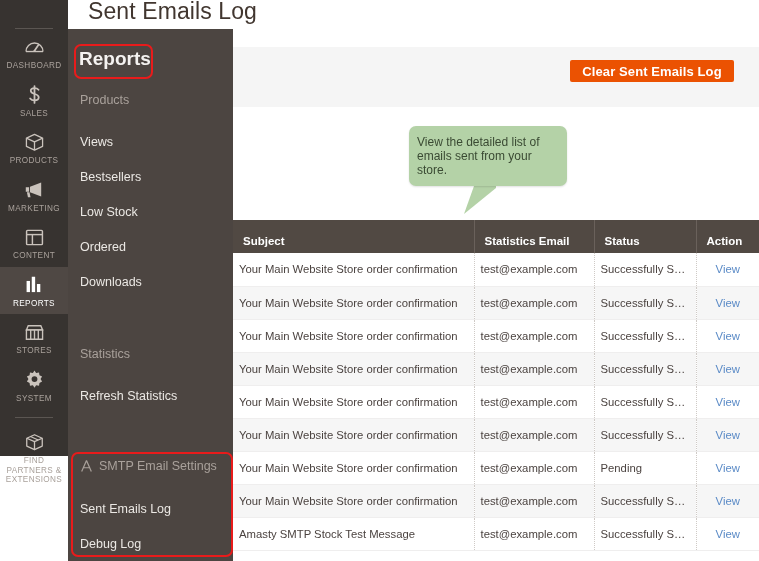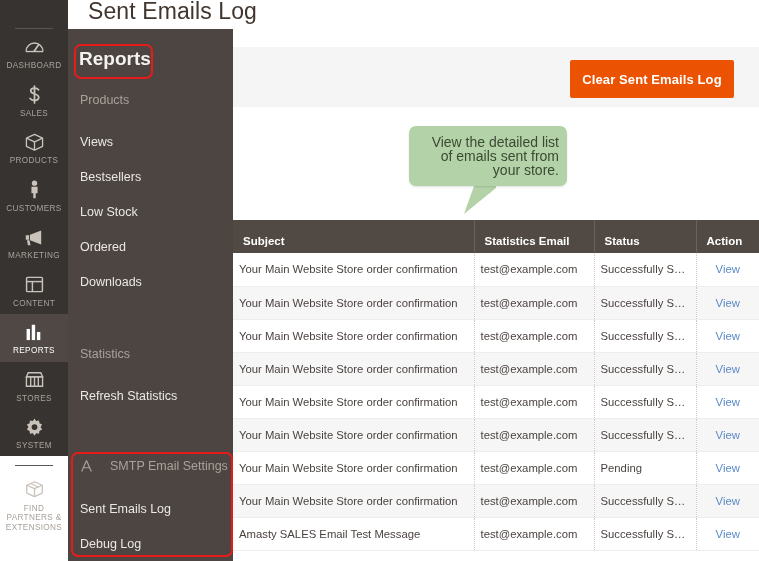--- a/index.html
+++ b/index.html
@@ -89,36 +89,36 @@
   
   .content {
     position: absolute; left: 233px; top: 29px;
     width: 526px; height: 532px; background: #ffffff; z-index: 4;
   }
   .action-band {
     position: absolute; left: 233px; top: 47px; width: 526px; height: 60px;
     background: #f5f5f5; z-index: 4;
   }
   .btn-primary {
-    position: absolute; left: 570px; top: 60px; width: 164px; height: 38px;
+    position: absolute; left: 570px; top: 60px; width: 164px; height: 22px;
     background: #eb5202; color: #ffffff; border: none; border-radius: 2px;
     font-family: "Liberation Sans", sans-serif;
     font-size: 13px; font-weight: 700; cursor: pointer; letter-spacing: .1px;
     z-index: 6;
   }
 
   
   .tooltip {
     position: absolute; left: 409px; top: 126px; width: 158px; height: 60px;
     background: #b4d2a7; border-radius: 7px; z-index: 8;
     display: flex; align-items: center; justify-content: center;
     box-shadow: 0 1px 2px rgba(0,0,0,.12);
   }
   .tooltip-text {
-    font-size: 14px; color: #3a4a33; line-height: 14px; text-align: right;
+    font-size: 12px; color: #3a4a33; line-height: 14px; text-align: left;
     padding: 0 8px;
   }
   .tip-tail {
     position: absolute; left: 462px; top: 184px; width: 36px; height: 32px;
     z-index: 7;
   }
 
   
   .tbl {
     position: absolute; left: 233px; top: 220px; width: 526px;
@@ -222,21 +222,21 @@
           <td class="col-status">Pending</td>
           <td class="col-action td-action"><span class="lnk">View</span></td>
         </tr>
         <tr>
           <td class="col-subject">Your Main Website Store order confirmation</td>
           <td class="col-email">test@example.com</td>
           <td class="col-status">Successfully Sent</td>
           <td class="col-action td-action"><span class="lnk">View</span></td>
         </tr>
         <tr>
-          <td class="col-subject">Amasty SALES Email Test Message</td>
+          <td class="col-subject">Amasty SMTP Stock Test Message</td>
           <td class="col-email">test@example.com</td>
           <td class="col-status">Successfully Sent</td>
           <td class="col-action td-action"><span class="lnk">View</span></td>
         </tr>
       </tbody>
   </table>
   <div class="tbl-foot" id="tblfoot" style="top: 551px;"></div>
 
   <div class="topbar">
     <div class="page-title">Sent Emails Log</div>
@@ -252,21 +252,21 @@
     <div class="sm-link" style="top:176px;">Low Stock</div>
     <div class="sm-link" style="top:211px;">Ordered</div>
     <div class="sm-link" style="top:246px;">Downloads</div>
 
     <div class="sm-group" style="top:318px;">Statistics</div>
     <div class="sm-link" style="top:360px;">Refresh Statistics</div>
 
     <svg class="amasty-a" style="left:12px; top:430px;" viewBox="0 0 14 15" fill="none" stroke="#a9a19b" stroke-width="1.3">
       <path d="M7 1.5 L1.8 13.5 M7 1.5 L12.2 13.5 M3.6 9.4 H10.4"></path>
     </svg>
-    <div class="sm-group" style="left:42px; top:430px;">SMTP Email Settings</div>
+    <div class="sm-group" style="left:31px; top:430px;">SMTP Email Settings</div>
 
     <div class="sm-link" style="top:473px;">Sent Emails Log</div>
     <div class="sm-link" style="top:508px;">Debug Log</div>
   </div>
 
   <div class="annot" style="left:74px; top:44px; width:79px; height:35px;"></div>
   <div class="annot" style="left:71px; top:452px; width:162px; height:105px;"></div>
 
   <div class="rail">
     <div style="height:28px;"></div>
@@ -298,29 +298,20 @@
               <path d="M13 3 L23 7.6 L13 12.2 L3 7.6 Z"></path>
               <path d="M3 7.6 V17.8 L13 22.4 V12.2"></path>
               <path d="M23 7.6 V17.8 L13 22.4"></path>
             </svg>
           </div>
           <div class="rail-lbl">PRODUCTS</div>
         </div>
         <div class="rail-item">
           <div class="rail-ico">
             <svg viewBox="0 0 26 26" width="21" height="21" fill="currentColor">
-              <circle cx="13" cy="5.2" r="3.3"></circle>
-              <path d="M9.2 9.6h7.6v8.1h-2.3v6.1h-3v-6.1H9.2z"></path>
-            </svg>
-          </div>
-          <div class="rail-lbl">CUSTOMERS</div>
-        </div>
-        <div class="rail-item">
-          <div class="rail-ico">
-            <svg viewBox="0 0 26 26" width="21" height="21" fill="currentColor">
               <path d="M2.2 10.2h4.1v5.6H2.2z"></path>
               <path d="M7.4 9.6 L21.3 4.3 v17.4 L7.4 16.4 Z"></path>
               <path d="M3.6 16.4h3.2l1.3 6.1H4.9z"></path>
             </svg>
           </div>
           <div class="rail-lbl">MARKETING</div>
         </div>
         <div class="rail-item">
           <div class="rail-ico">
             <svg viewBox="0 0 26 26" width="21" height="21" fill="none" stroke="currentColor" stroke-width="1.8">

